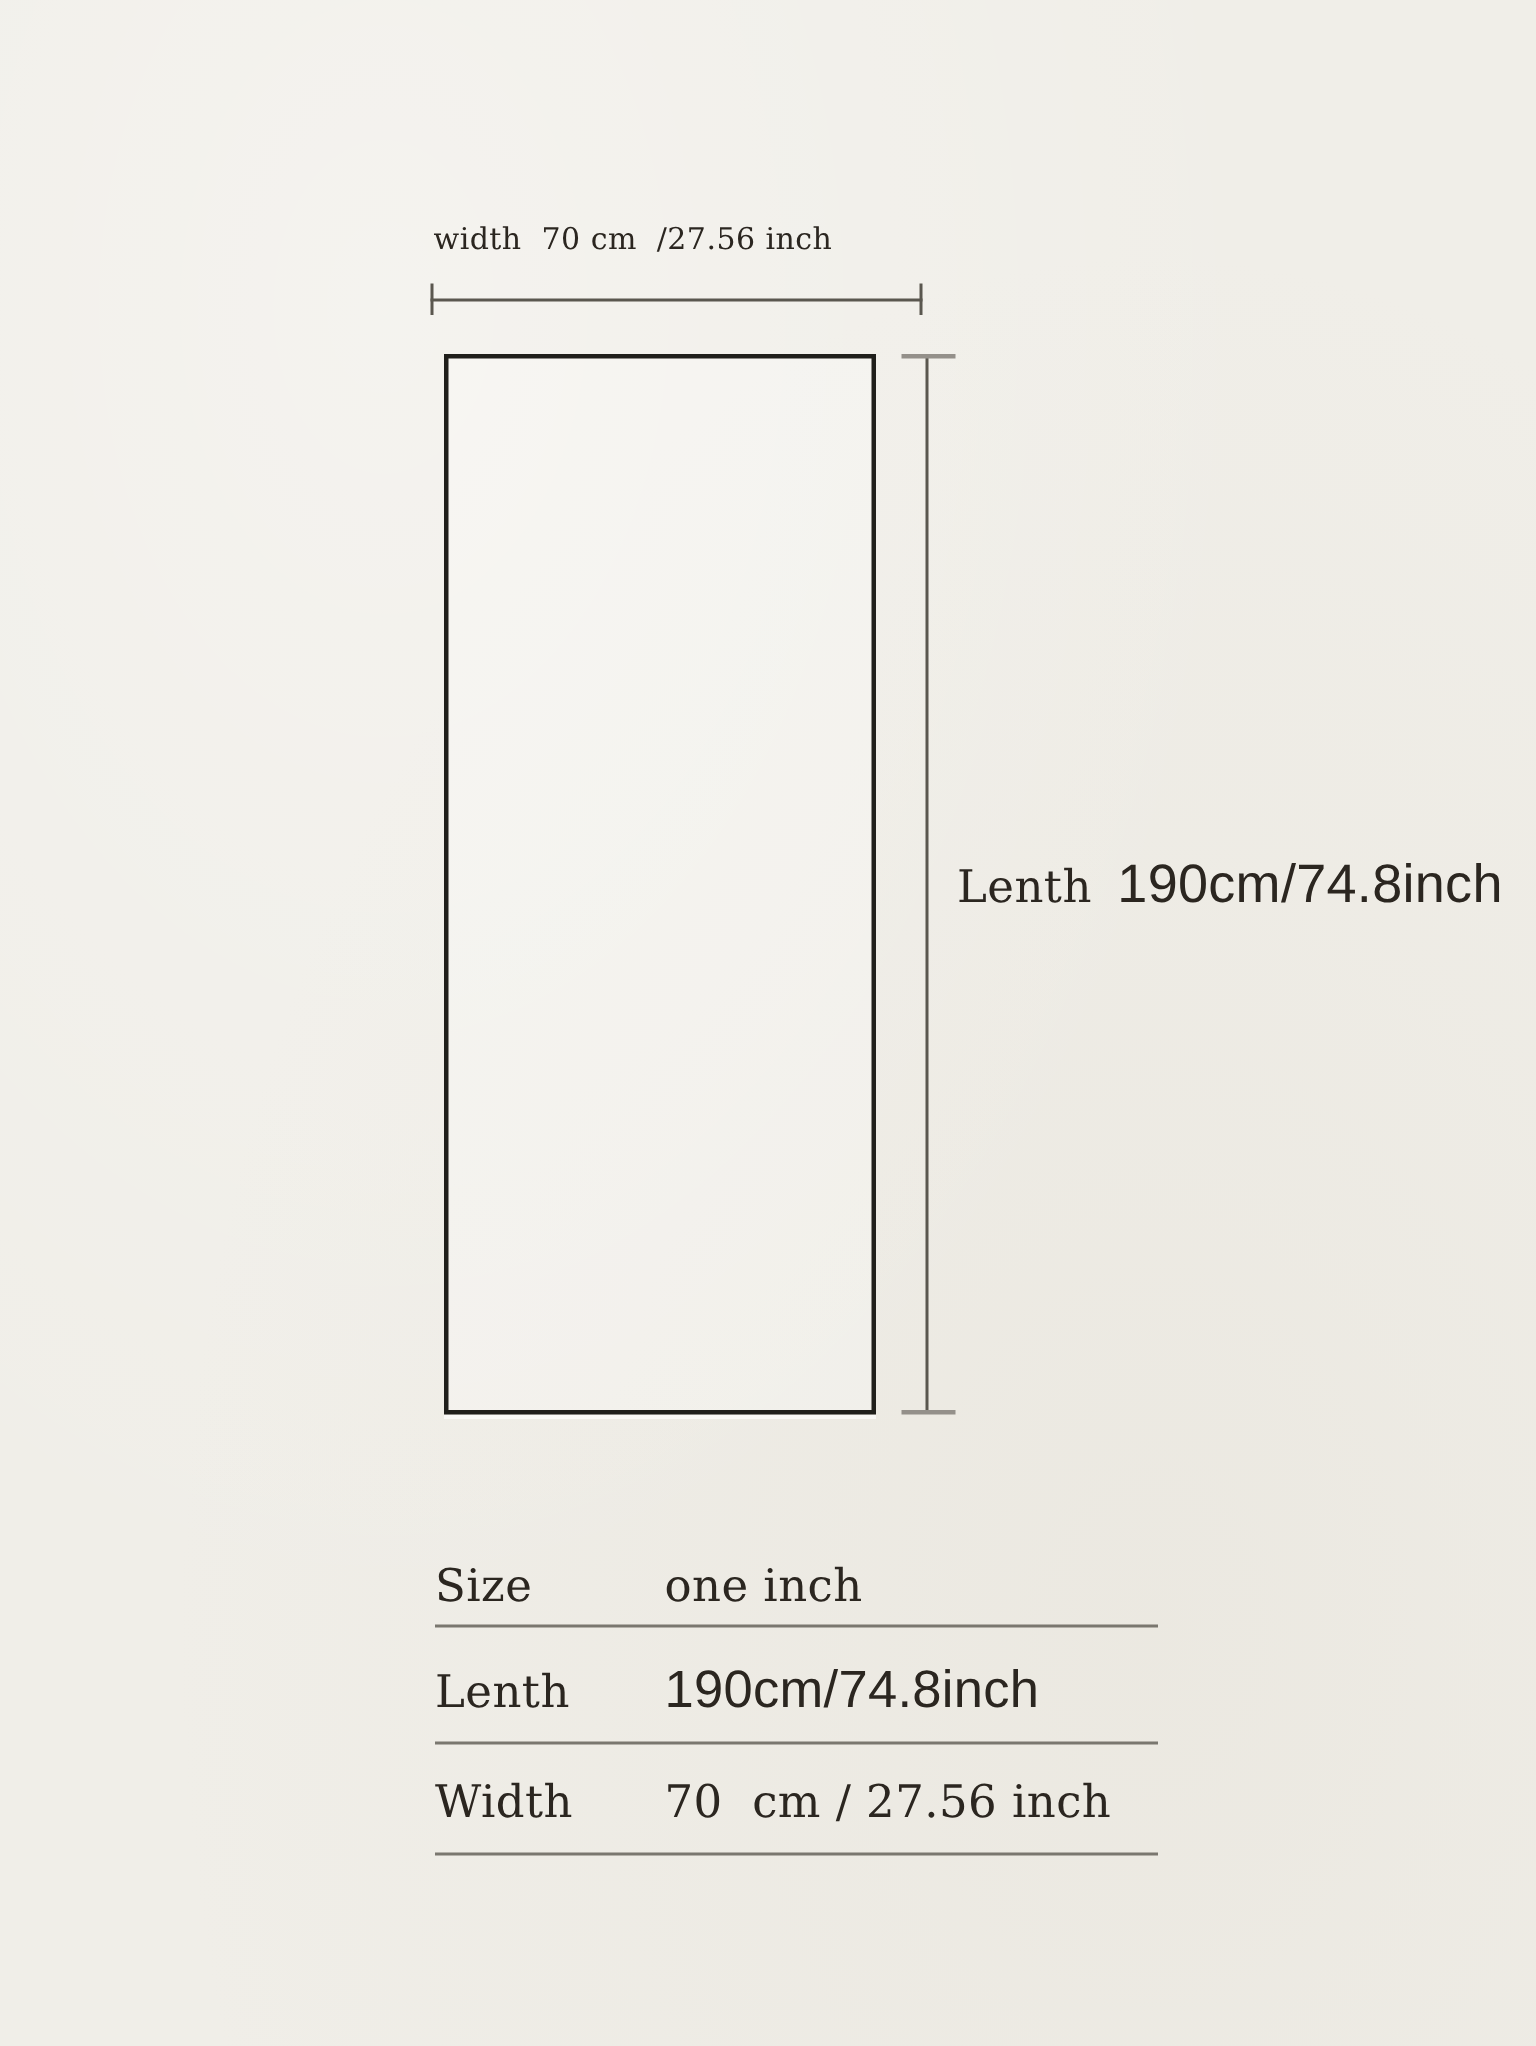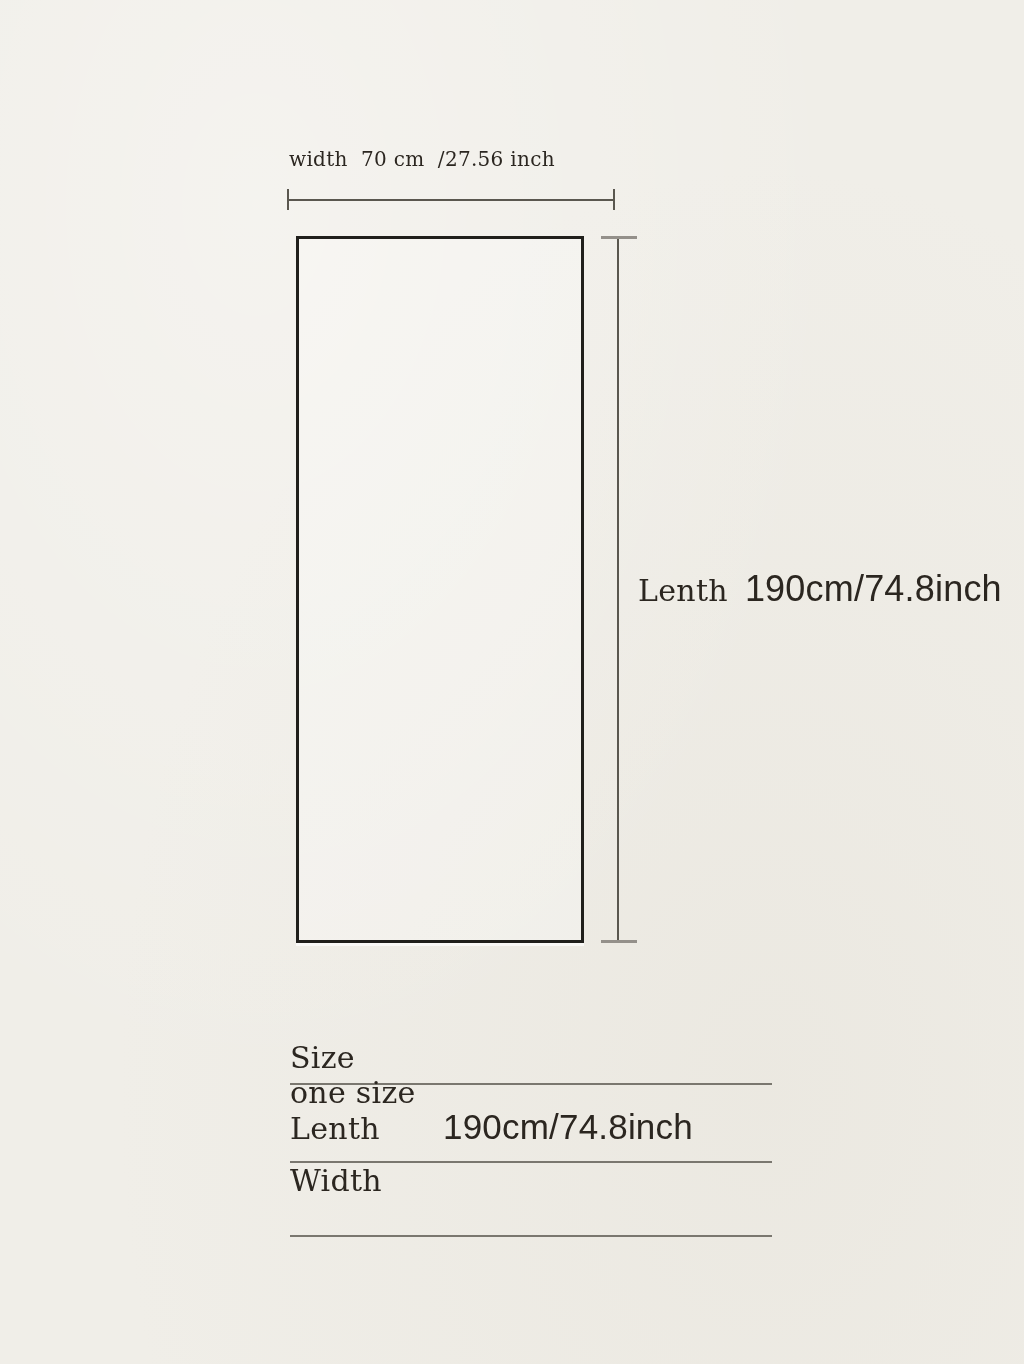--- a/index.html
+++ b/index.html
@@ -72,27 +72,27 @@
   }
 
   
   .size-table{position:absolute;left:290px;top:1028px;width:482px;}
   .trow{
     display:flex;align-items:baseline;
     border-bottom:2px solid var(--table-line);
   }
   .trow .label{width:153px;font-size:30px;letter-spacing:0.3px;flex:none;}
   .trow .value{font-size:30px;letter-spacing:0.3px;white-space:pre;}
-  .trow.r1{height:57px;padding-top:12px;flex-direction:column;}
+  .trow.r1{height:57px;padding-top:12px;}
   .trow.r2{height:78px;padding-top:22px;}
   .trow.r2 .value{
     font-family:"Liberation Sans","DejaVu Sans",sans-serif;
     font-size:35px;letter-spacing:0.2px;
   }
-  .trow.r3{height:74px;}
+  .trow.r3{height:74px;padding-top:21px;}
 </style>
 </head>
 <body>
 
 <div class="canvas">
 
   <div class="top-dim">width  70 cm  /27.56 inch</div>
 
   <div class="h-line">
     <span class="tick left"></span>
@@ -106,24 +106,25 @@
   <div class="v-tick bottom"></div>
 
   <div class="side-dim">
     <span class="name">Lenth</span>
     <span class="val">190cm/74.8inch</span>
   </div>
 
   <div class="size-table">
     <div class="trow r1">
       <span class="label">Size</span>
-      <span class="value">one size</span>
+      <span class="value">one inch</span>
     </div>
     <div class="trow r2">
       <span class="label">Lenth</span>
       <span class="value">190cm/74.8inch</span>
     </div>
     <div class="trow r3">
       <span class="label">Width</span>
+      <span class="value">70  cm / 27.56 inch</span>
     </div>
   </div>
 
 </div>
 
 </body></html>

